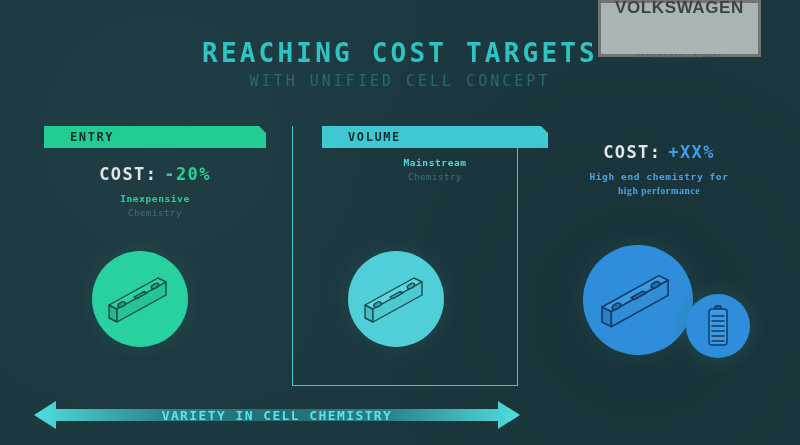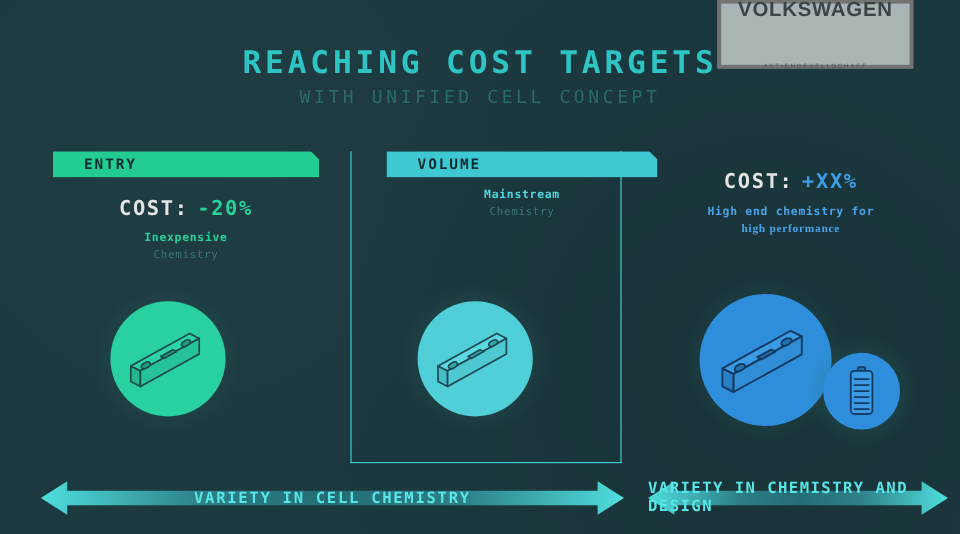--- a/index.html
+++ b/index.html
@@ -262,28 +262,13 @@
           <stop offset="50%" stop-color="#246d75"></stop>
           <stop offset="72%" stop-color="#2d7f86"></stop>
           <stop offset="100%" stop-color="#4fdede"></stop>
         </linearGradient>
       </defs>
       <path d="M0 17 L22 3 L22 11 L464 11 L464 3 L486 17 L464 31 L464 23 L22 23 L22 31 Z" fill="url(#gradL)"></path>
     </svg>
     <div class="arrow-label">VARIETY IN CELL CHEMISTRY</div>
   </div>
 
-  <div class="arrowwrap" id="arrow-right">
-    <svg width="250" height="34" viewBox="0 0 250 34">
-      <defs>
-        <linearGradient id="gradR" x1="0" y1="0" x2="1" y2="0">
-          <stop offset="0%" stop-color="#4fdede"></stop>
-          <stop offset="30%" stop-color="#2d7f86"></stop>
-          <stop offset="50%" stop-color="#246d75"></stop>
-          <stop offset="70%" stop-color="#2d7f86"></stop>
-          <stop offset="100%" stop-color="#4fdede"></stop>
-        </linearGradient>
-      </defs>
-      <path d="M0 17 L22 3 L22 11 L228 11 L228 3 L250 17 L228 31 L228 23 L22 23 L22 31 Z" fill="url(#gradR)"></path>
-    </svg>
-    <div class="arrow-label">VARIETY IN CHEMISTRY AND DESIGN</div>
-  </div>
 </div>
 
 </body></html>

